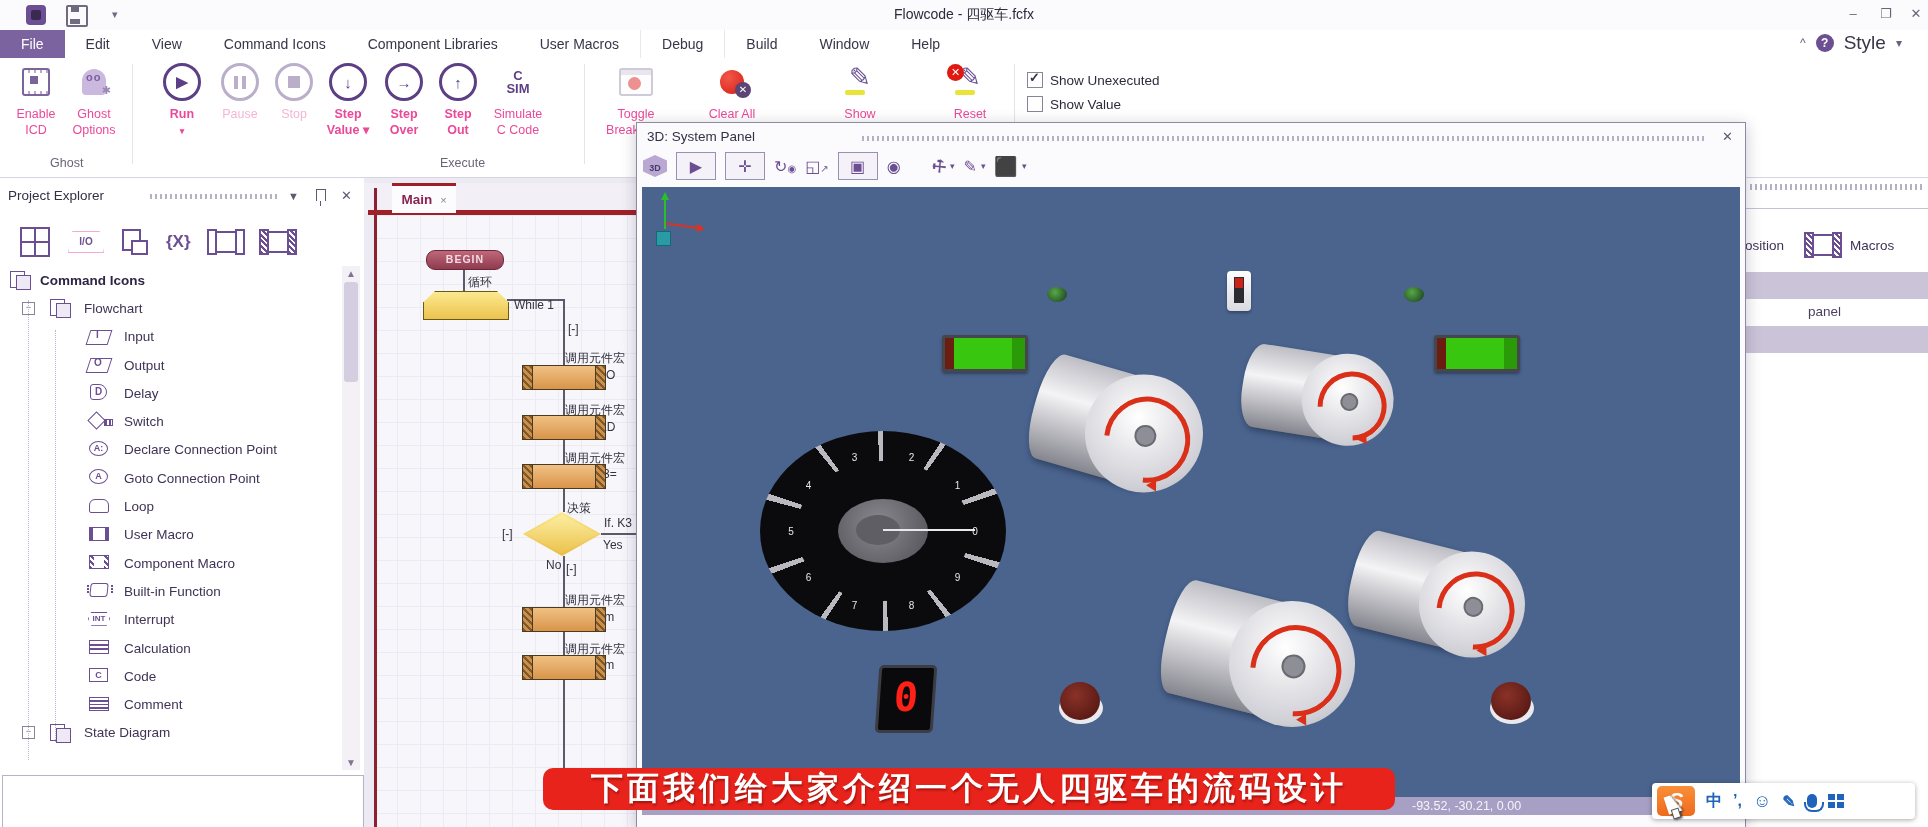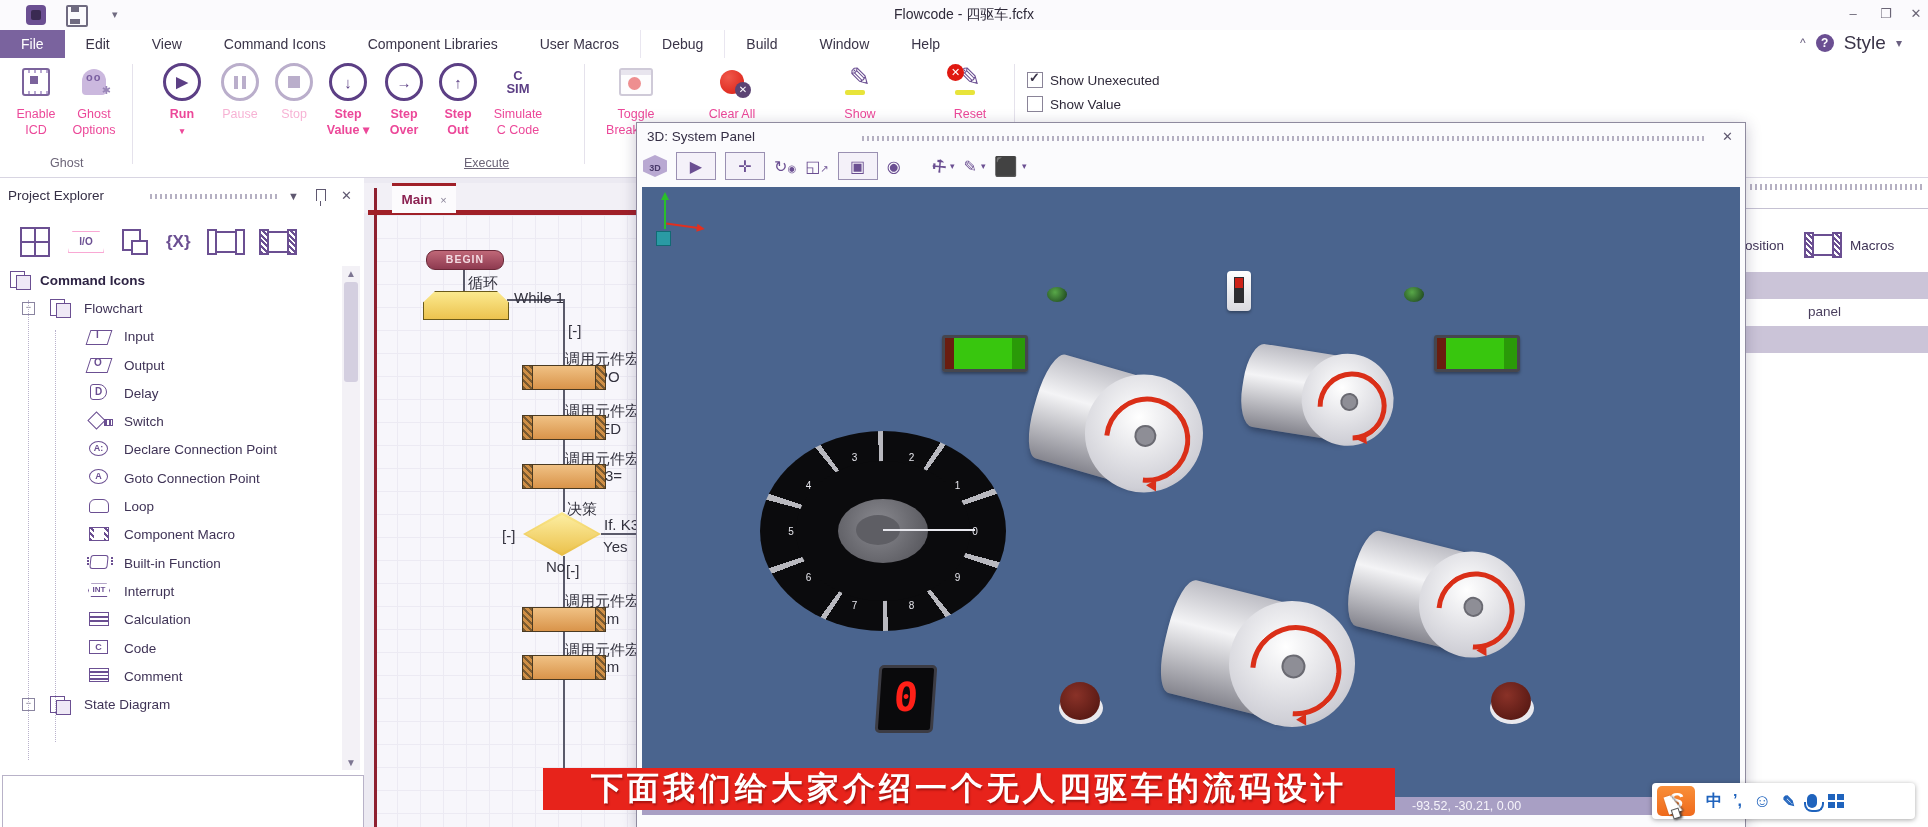--- a/index.html
+++ b/index.html
@@ -122,21 +122,21 @@
   #tab-main .lbl{font-size:13.5px;font-weight:bold;color:#8b2252;}
   #tab-main .x{font-size:11px;color:#8a8498;}
   #tab-underline{left:368px;top:210px;width:1000px;height:5px;background:#a02028;}
   #canvas{left:374px;top:215px;width:1554px;height:612px;background:#f7f6fb;
     background-image:linear-gradient(#eceaf3 1px,transparent 1px),linear-gradient(90deg,#eceaf3 1px,transparent 1px);background-size:23px 23px;}
   #canvas-border{left:374px;top:188px;width:3px;height:639px;background:#8e2030;}
   
   .fcline{background:#5a5a6a;}
   #fc-begin{left:426px;top:250px;width:76px;height:18px;border:1px solid #6a2838;border-radius:9px;background:linear-gradient(#c06878,#8e3a50);color:#f3dbe2;font-size:10.5px;font-weight:bold;text-align:center;line-height:17px;letter-spacing:1px;}
   #fc-loop{left:423px;top:291px;width:84px;height:27px;border:1px solid #6a5a1a;background:linear-gradient(#fbe98e,#ecc34f);clip-path:polygon(14% 0,86% 0,100% 40%,100% 100%,0 100%,0 40%);}
-  .fclbl{font-size:15px;color:#33323e;white-space:nowrap;}
+  .fclbl{font-size:12px;color:#33323e;white-space:nowrap;}
   .fcbox{width:82px;height:23px;border:1px solid #4a3a22;background:linear-gradient(#f0c184,#d9944a);position:absolute;left:522px;}
   .fcbox::before,.fcbox::after{content:"";position:absolute;top:-1px;bottom:-1px;width:9px;border:1px solid #4a3a22;background:repeating-linear-gradient(45deg,#7a5a30 0 2.5px,#cf8f46 2.5px 5px);}
   .fcbox::before{left:-1px;} .fcbox::after{right:-1px;}
   #fc-diamond{left:523px;top:512px;width:78px;height:44px;background:linear-gradient(#fbe98e,#e8bd45);clip-path:polygon(50% 0,100% 50%,50% 100%,0 50%);}
   #fc-diamond::before{content:"";position:absolute;left:3px;top:3px;right:3px;bottom:3px;background:linear-gradient(#fceda0,#ecc34f);clip-path:polygon(50% 0,100% 50%,50% 100%,0 50%);}
   
   #p3d{left:636px;top:122px;width:1108px;height:705px;background:#fbfbfd;border:1px solid #8f8b9f;box-shadow:0 3px 14px rgba(40,30,70,.25);}
   #p3d-title{left:10px;top:6px;font-size:13.5px;color:#352f45;}
   #p3d-close{left:1085px;top:6px;font-size:13px;color:#5f5870;}
   #p3d-tools{left:6px;top:28px;width:1096px;height:30px;display:flex;align-items:center;gap:9px;}
@@ -186,21 +186,21 @@
   #rp-line1{left:0;top:30px;width:183px;height:1px;background:#c5c1d2;}
   #rp-hdr{left:0;top:50px;width:183px;height:34px;display:flex;align-items:center;overflow:hidden;}
   #rp-pos{margin-left:-10px;font-size:13.5px;color:#3f3356;}
   #rp-macroico{margin-left:22px;}
   #rp-macros{margin-left:10px;font-size:13.5px;color:#3f3356;}
   .rp-row{left:0;width:183px;height:27px;}
   .lav{background:#cbc4d8;}
   #rp-panelrow{top:121px;background:#fff;font-size:13.5px;color:#4a3f5e;}
   #rp-panelrow span{position:absolute;left:62px;top:5px;}
   
-  #banner{left:543px;top:768px;width:852px;height:42px;background:#e7231b;display:flex;align-items:center;justify-content:center;z-index:30;}
+  #banner{left:543px;top:768px;width:852px;height:42px;background:#e7231b;display:flex;align-items:center;justify-content:center;z-index:30;border-radius:10px;}
   #banner span{color:#ffffff;font-size:32px;font-weight:bold;letter-spacing:4px;white-space:nowrap;text-shadow:1px 2px 2px rgba(90,0,0,.45);}
   #imebar{left:1652px;top:783px;width:258px;height:36px;background:#ffffff;border-radius:4px;box-shadow:0 1px 5px rgba(0,0,0,.35);display:flex;align-items:center;gap:11px;padding-left:5px;z-index:40;}
   #sogou{width:38px;height:30px;background:linear-gradient(#f98f39,#ef6a1c);border-radius:5px;color:#fff;font-size:22px;font-weight:bold;text-align:center;line-height:29px;font-style:italic;}
   .imeico{color:#1f63bd;font-size:16px;font-weight:bold;}
   #ime-mic{width:10px;height:14px;border-radius:5px;background:#1f63bd;position:relative;}
   #ime-mic::after{content:"";position:absolute;left:-3px;top:8px;width:16px;height:8px;border:2px solid #1f63bd;border-top:none;border-radius:0 0 8px 8px;}
   #ime-grid{width:16px;height:14px;background:
      linear-gradient(#1f63bd,#1f63bd) 0 0/7px 6px no-repeat,
      linear-gradient(#1f63bd,#1f63bd) 9px 0/7px 6px no-repeat,
      linear-gradient(#1f63bd,#1f63bd) 0 8px/7px 6px no-repeat,
@@ -347,21 +347,21 @@
           <span class="box checked"></span>
           <span>Show Unexecuted</span>
         </label>
 
         <label class="cbx unchecked" style="left: 1027px; top: 38px;">
           <span class="box unchecked"></span>
           <span>Show Value</span>
         </label>
       </div>
     <div class="grouplbl" style="left:50px;">Ghost</div>
-    <div class="grouplbl" style="left:464px;text-decoration:underline;">Execute</div>
+    <div class="grouplbl" style="left:440px;">Execute</div>
   </div>
 
   <div class="abs" id="pe"></div>
   <div class="abs" id="pe-hdr">
     <span class="abs" id="pe-title">Project Explorer</span>
     <span class="abs dots" style="left:150px;top:12px;width:130px;"></span>
     <span class="abs" id="pe-drop">▼</span>
     <span class="abs" id="pe-pin"></span>
     <span class="abs" id="pe-close">✕</span>
   </div>
@@ -423,20 +423,25 @@
         <span class="ti ti-goto-cp"></span>
         <span class="tlbl">Goto Connection Point</span>
       </div>
 
       <div class="trow ind2">
 
         <span class="ti ti-loop"></span>
         <span class="tlbl">Loop</span>
       </div>
 
+      <div class="trow ind2">
+
+        <span class="ti ti-user-macro"></span>
+        <span class="tlbl">User Macro</span>
+      </div>
 
       <div class="trow ind2">
 
         <span class="ti ti-component-macro"></span>
         <span class="tlbl">Component Macro</span>
       </div>
 
       <div class="trow ind2">
 
         <span class="ti ti-builtin"></span>
@@ -493,21 +498,21 @@
   </div>
 
   <div class="abs fcline" style="left:463px;top:268px;width:2px;height:23px;"></div>
   <div class="abs fcline" style="left:507px;top:299px;width:57px;height:2px;"></div>
   <div class="abs fcline" style="left:563px;top:299px;width:2px;height:213px;"></div>
   <div class="abs fcline" style="left:563px;top:556px;width:2px;height:254px;"></div>
   <div class="abs fcline" style="left:601px;top:533px;width:35px;height:2px;"></div>
   <div class="abs" id="fc-begin">BEGIN</div>
   <div class="abs fclbl" style="left:468px;top:274px;">循环</div>
   <div class="abs" id="fc-loop"></div>
-  <div class="abs fclbl" style="left:514px;top:289px;">While 1</div>
+  <div class="abs fclbl" style="left:514px;top:298px;">While 1</div>
   <div class="abs fclbl" style="left:568px;top:322px;">[-]</div>
 
   <div class="abs fclbl" style="left:565px;top:350px;">调用元件宏</div>
   <div class="abs fclbl" style="left:598px;top:368px;">PO</div>
   <div class="abs fcbox" style="top:365px;"></div>
   <div class="abs fclbl" style="left:565px;top:402px;">调用元件宏</div>
   <div class="abs fclbl" style="left:592px;top:420px;">LED</div>
   <div class="abs fcbox" style="top:415px;"></div>
   <div class="abs fclbl" style="left:565px;top:450px;">调用元件宏</div>
   <div class="abs fclbl" style="left:595px;top:467px;">K3=</div>

